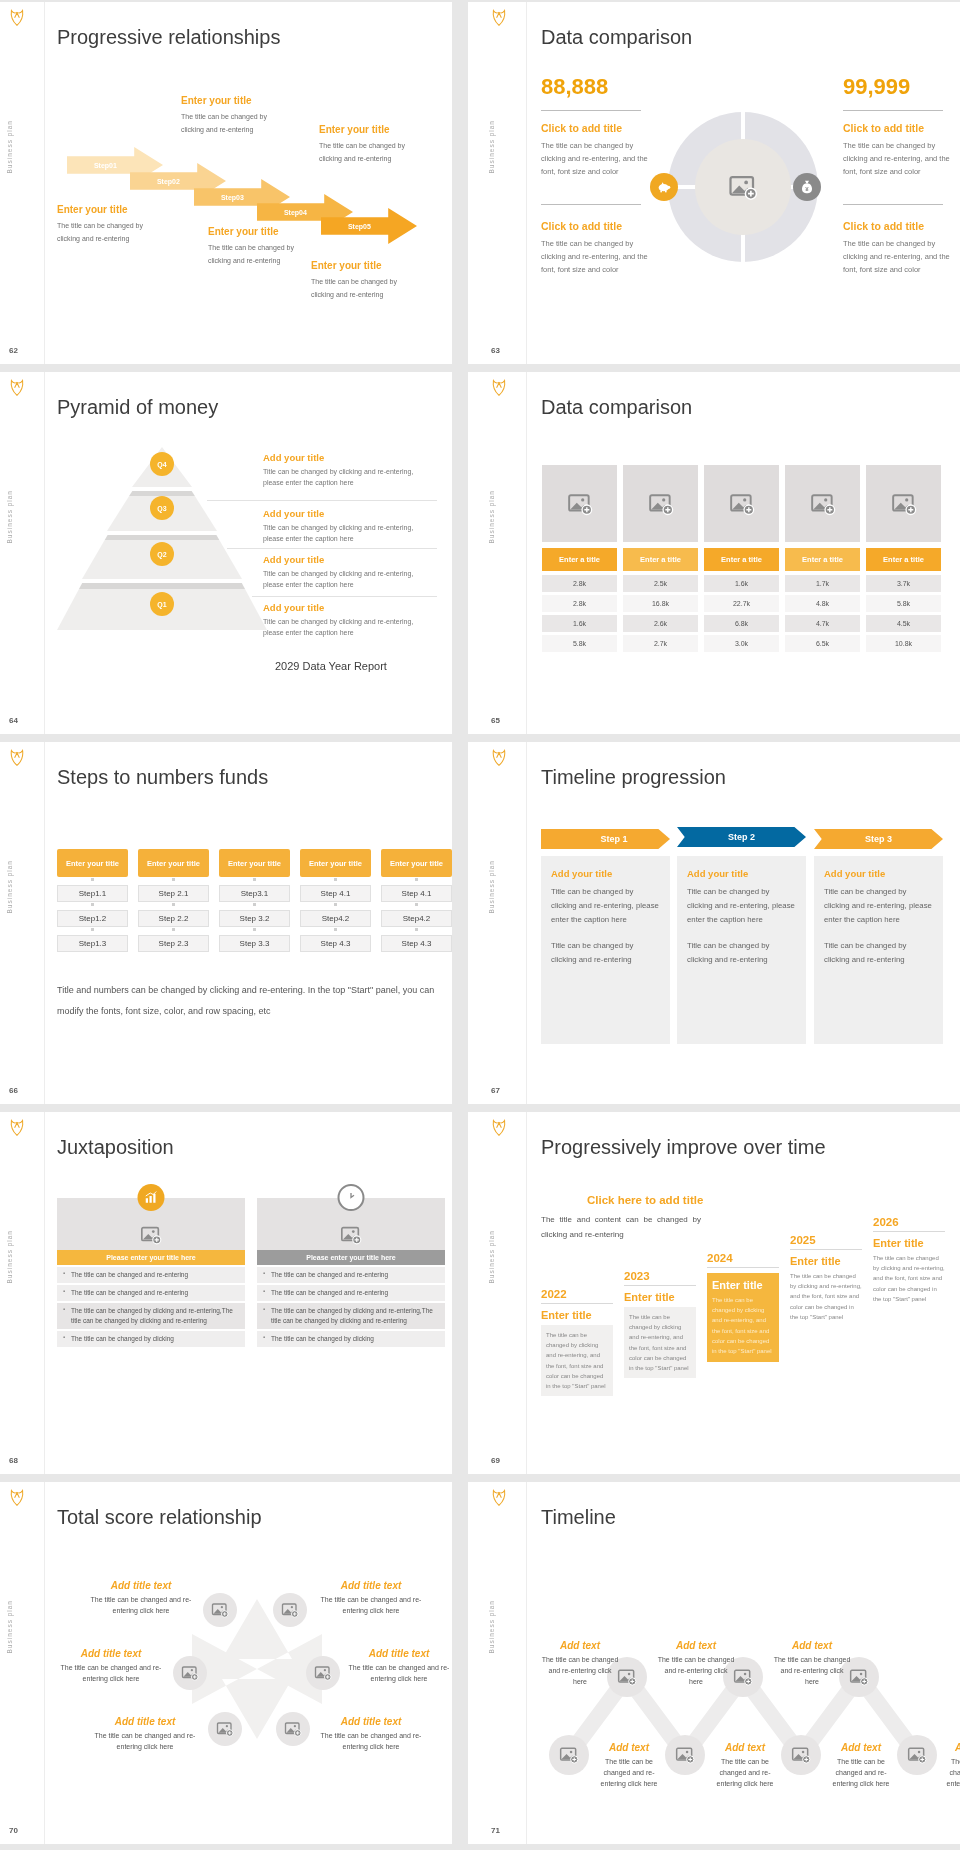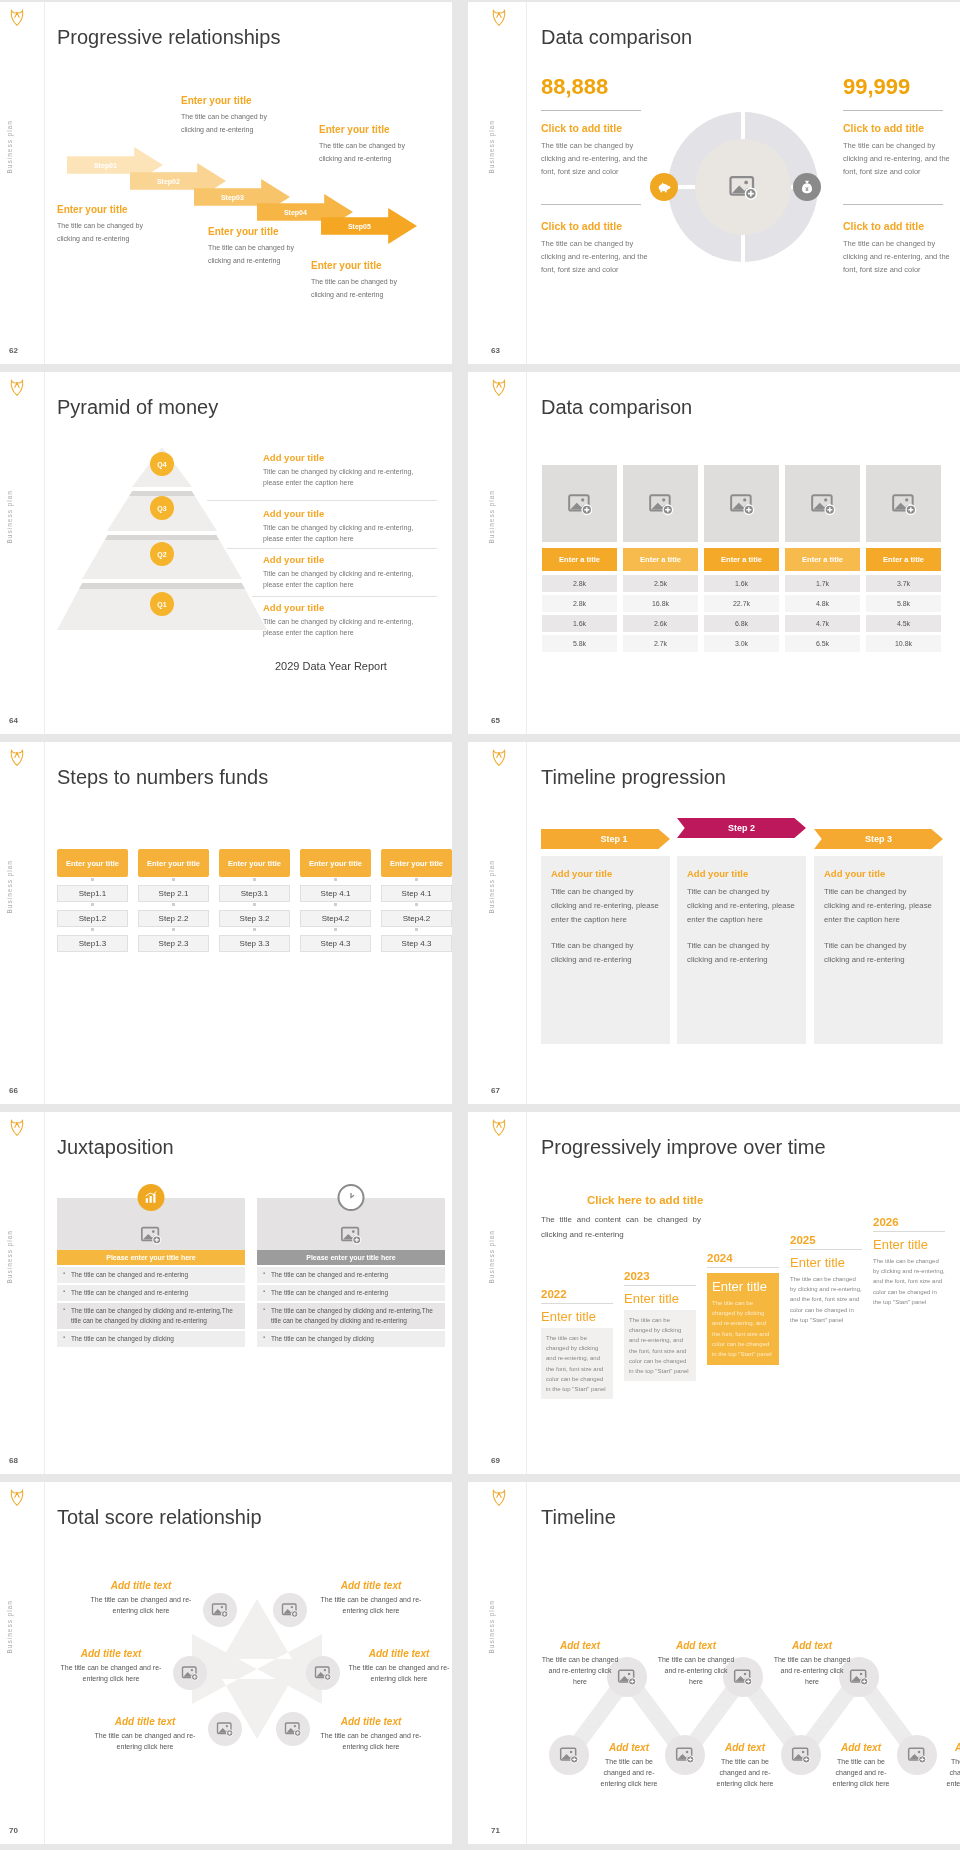--- a/index.html
+++ b/index.html
@@ -75,21 +75,21 @@
   .bdg68 { position:absolute; top:-14px; left:50%; transform:translateX(-50%); width:27px; height:27px; border-radius:50%;
            display:flex; align-items:center; justify-content:center; z-index:2; }
   .row68 { margin-top:2px; background:#efeeee; font-size:6.5px; color:#555; line-height:1.55;
            padding:3px 6px 3px 14px; position:relative; }
   .row68:before { content:"▪"; position:absolute; left:6px; top:2px; color:#8b8b8b; font-size:6px; }
   .row68.deep { background:#e7e5e5; }
   
   .col69 { position:absolute; width:72px; }
   .col69 .yr { font-size:11.5px; font-weight:bold; color:#f5a623; margin-bottom:3px; }
   .col69 .ln { height:1px; background:#d9d9d9; margin-bottom:5px; }
-  .col69 .et { font-size:13px; font-weight:normal; color:#f5a623; margin-bottom:4px; }
+  .col69 .et { font-size:11px; font-weight:bold; color:#f5a623; margin-bottom:4px; }
   .col69 .tx { font-size:6px; color:#888; line-height:1.7; }
   .col69 .box { background:#f1f0ef; padding:5px; }
   .col69.ybox .yb { background:#f5b73e; padding:6px 5px; }
   .col69.ybox .et { color:#fff; }
   .col69.ybox .tx { color:#fcecc9; }
   
   .nodetext .t { font-size:10px; font-weight:bold; color:#f5a623; margin-bottom:3px;font-style:italic; }
   .nodetext .c { font-size:7px; color:#555; line-height:1.6; }
   .gcirc { position:absolute; border-radius:50%; background:#e7e5e5; display:flex; align-items:center; justify-content:center; }
   .ph { display:inline-block; }
@@ -350,20 +350,21 @@
     <span class="logo">
       <svg viewBox="0 0 20 22">
           <path d="M3 2 C5 5.5 7.5 5.5 10 4.2 C12.5 5.5 15 5.5 17 2 C18 9 16 15 10 20.5 C4 15 2 9 3 2 Z M10 5 L7 11 M10 5 L13 11" stroke="#efa92b" fill="none" stroke-width="1.3"></path>
         </svg>
     </span>
     <div class="vline"></div>
     <div class="vtext">Business plan</div>
     <div class="pagenum">66</div>
     <div class="content" id="s66">
       <div class="stitle">Steps to numbers funds</div>
+      <div class="note66" style="left:0;top:238px;width:382px;">Title and numbers can be changed by clicking and re-entering. In the top "Start" panel, you can modify the fonts, font size, color, and row spacing, etc</div>
     <div class="hd66" style="left:0px;top:107px;">Enter your title</div>
         <div class="cell66" style="left:0px;top:143px;">Step1.1</div>
         <div class="abs" style="left:34px;top:136px;width:3px;height:3px;background:#cfcfcf;"></div>
         <div class="cell66" style="left:0px;top:168px;">Step1.2</div>
         <div class="abs" style="left:34px;top:161px;width:3px;height:3px;background:#cfcfcf;"></div>
         <div class="cell66" style="left:0px;top:193px;">Step1.3</div>
         <div class="abs" style="left:34px;top:186px;width:3px;height:3px;background:#cfcfcf;"></div>
         <div class="hd66" style="left:81px;top:107px;">Enter your title</div>
         <div class="cell66" style="left:81px;top:143px;">Step 2.1</div>
         <div class="abs" style="left:115px;top:136px;width:3px;height:3px;background:#cfcfcf;"></div>
@@ -400,21 +401,21 @@
       <svg viewBox="0 0 20 22">
           <path d="M3 2 C5 5.5 7.5 5.5 10 4.2 C12.5 5.5 15 5.5 17 2 C18 9 16 15 10 20.5 C4 15 2 9 3 2 Z M10 5 L7 11 M10 5 L13 11" stroke="#efa92b" fill="none" stroke-width="1.3"></path>
         </svg>
     </span>
     <div class="vline"></div>
     <div class="vtext">Business plan</div>
     <div class="pagenum">67</div>
     <div class="content">
       <div class="stitle">Timeline progression</div>
       <div class="ban67 first" style="left:0;top:87px;background:#f5a930;">Step 1</div>
-      <div class="ban67" style="left:136px;top:76px;background:#be185d;">Step 2</div>
+      <div class="ban67" style="left:136px;top:85px;background:#0369a1;">Step 2</div>
       <div class="ban67" style="left:273px;top:87px;background:#f5a930;">Step 3</div>
       <div class="pan67" style="left:0;top:114px;">
         <div class="t">Add your title</div>
         <div class="c">Title can be changed by clicking and re-entering, please enter the caption here</div>
         <div class="c">Title can be changed by clicking and re-entering</div>
       </div>
       <div class="pan67" style="left:136px;top:114px;">
         <div class="t">Add your title</div>
         <div class="c">Title can be changed by clicking and re-entering, please enter the caption here</div>
         <div class="c">Title can be changed by clicking and re-entering</div>

